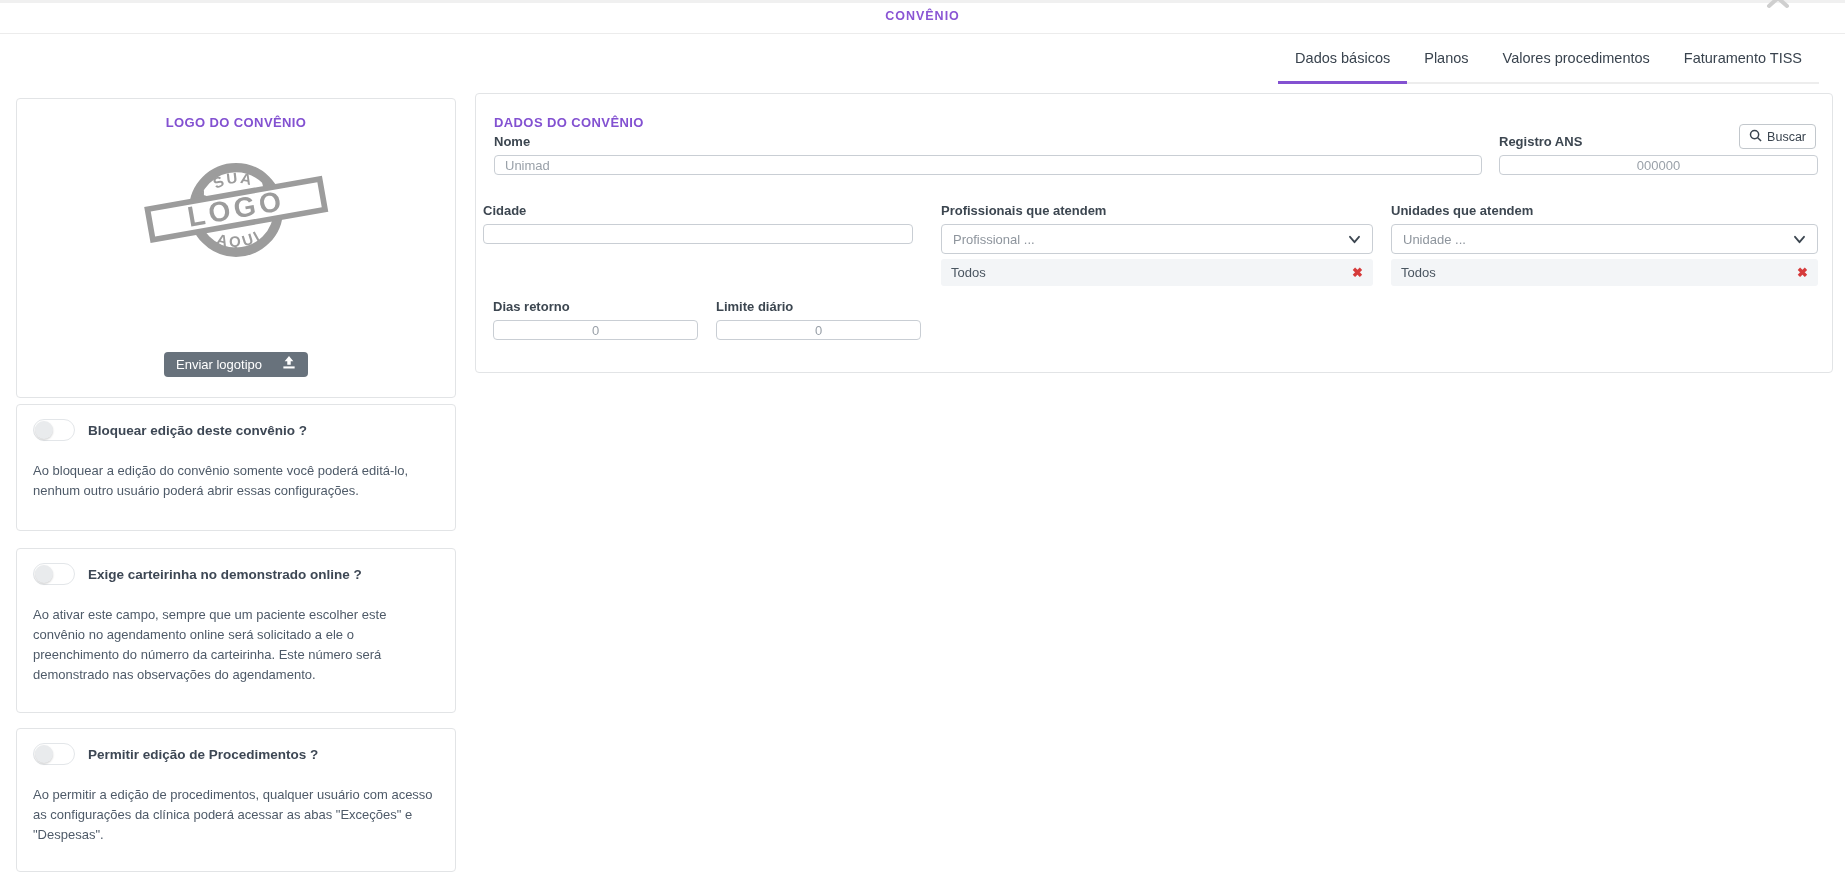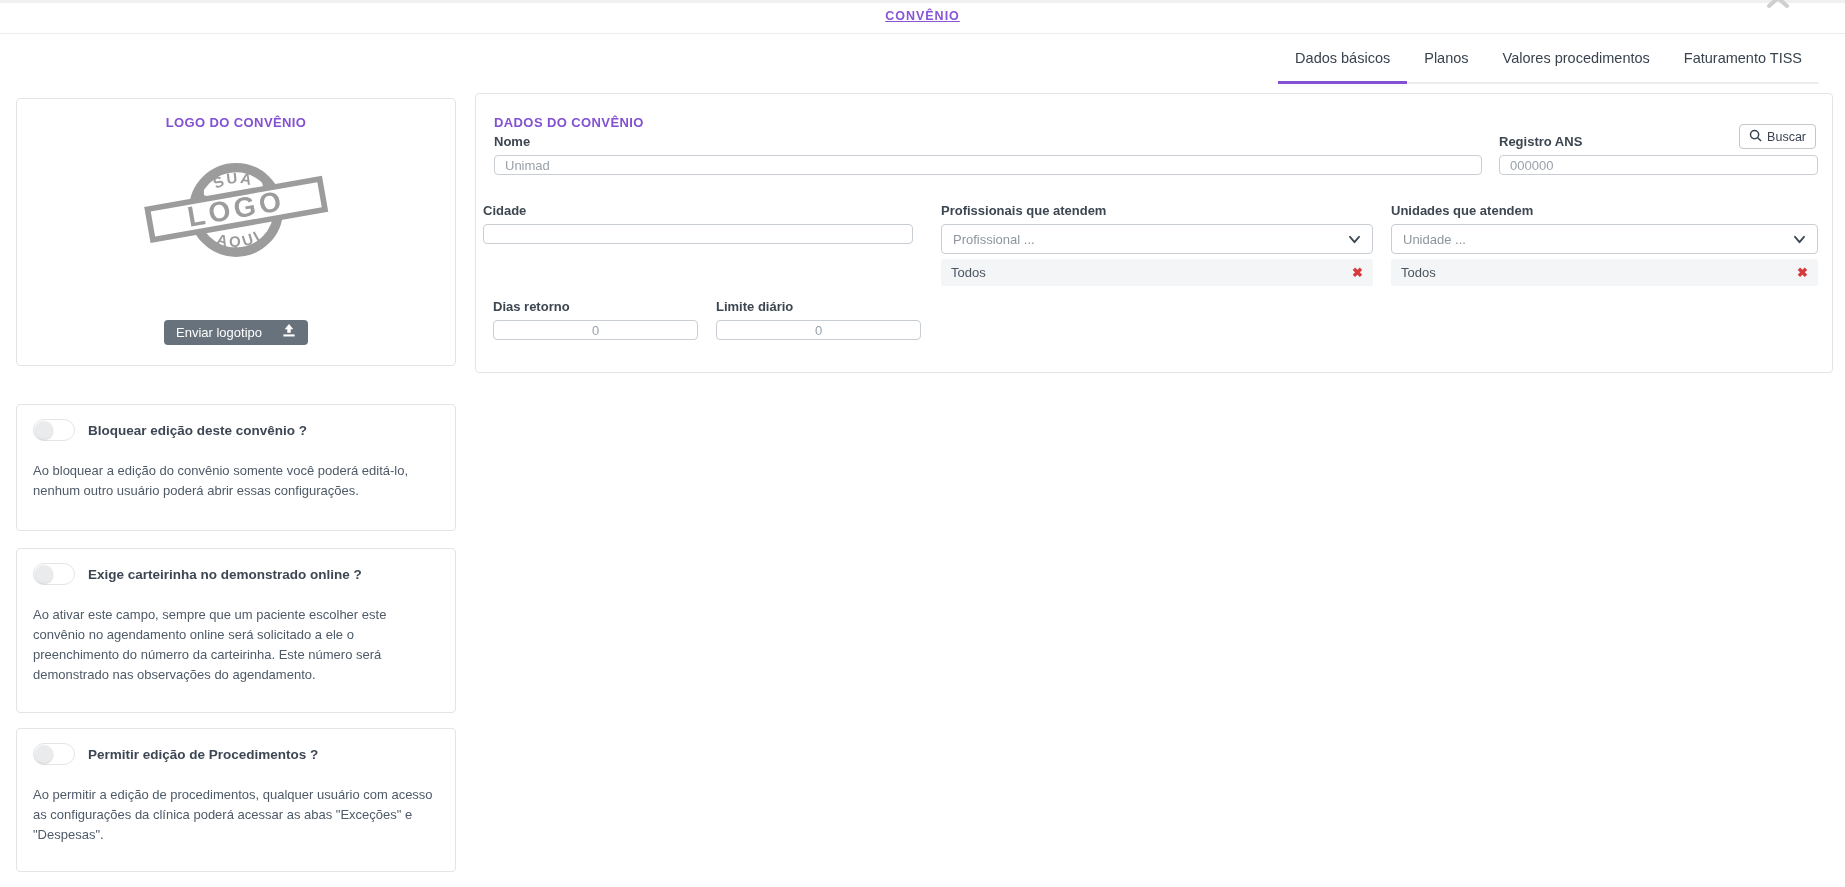--- a/index.html
+++ b/index.html
@@ -5,34 +5,34 @@
   html,body { margin:0; padding:0; background:#fff; }
   .screen {
     position:relative; width:1845px; height:887px; background:#ffffff;
     font-family:"Liberation Sans", sans-serif; overflow:hidden; color:#3c4650;
   }
   
   .topbar { position:absolute; top:0; left:0; right:0; height:30px;
     border-top:3px solid #f0f0f0; border-bottom:1px solid #ececec; background:#fff; }
   .page-title { position:absolute; top:0; left:0; width:100%; text-align:center;
     margin:0; font-size:12.5px; line-height:27px; font-weight:700;
-    letter-spacing:1px; color:#8a55d4;text-decoration:underline; }
+    letter-spacing:1px; color:#8a55d4; }
   .chev-up { position:absolute; right:54px; top:-6px; color:#cfcfcf; }
   
   .tabbar { position:absolute; top:31px; left:16px; right:0; height:53px;
     display:flex; justify-content:flex-end; padding-right:26px; }
   .tabs { display:flex; border-bottom:2px solid #ededed; }
   .tab { position:relative; padding:19px 17px 12px 17px; font-size:14.5px;
     color:#39434e; cursor:pointer; white-space:nowrap; }
   .tab.active::after { content:""; position:absolute; left:0; right:0; bottom:-2px;
     height:3px; background:#8351d1; }
   
   .card { position:absolute; background:#fff; border:1px solid #e2e4e6;
     border-radius:4px; box-sizing:border-box; }
-  .logo-card   { left:16px; top:98px;  width:440px; height:268px; }
+  .logo-card   { left:16px; top:98px;  width:440px; height:300px; }
   .toggle-card-1 { left:16px; top:404px; width:440px; height:127px; }
   .toggle-card-2 { left:16px; top:548px; width:440px; height:165px; }
   .toggle-card-3 { left:16px; top:728px; width:440px; height:144px; }
   .form-panel  { left:475px; top:93px; width:1358px; height:280px; }
   .section-title { margin:0; font-size:13px; font-weight:700; color:#8351d1;
     letter-spacing:.4px; }
   
   .logo-card .section-title { text-align:center; margin-top:16px; }
   .stamp { display:block; margin:14px auto 0 auto; }
   .upload-btn { position:absolute; bottom:20px; left:50%; transform:translateX(-50%);
@@ -52,21 +52,21 @@
     padding-right:4px; }
   
   .form-panel .section-title { position:absolute; left:18px; top:21px; }
   .fg { position:absolute; }
   .fg label { display:block; font-size:13px; font-weight:700; color:#3c4650;
     margin-bottom:6px; }
   .fg input { box-sizing:border-box; width:100%; height:20px;
     border:1px solid #c9ced4; border-radius:4px; padding:0 10px; font-size:13px;
     font-family:inherit; color:#4a5560; outline:none; background:#fff; }
   .fg input::placeholder { color:#9aa1a9; opacity:1; }
-  .fg input.center { text-align:left; }
+  .fg input.center { text-align:center; }
   .fg input.grayval { color:#9aa1a9; text-align:center; }
   .fg-nome     { left:18px;   top:40px;  width:988px; }
   .fg-registro { left:1023px; top:40px;  width:319px; }
   .fg-cidade   { left:7px;   top:109px; width:430px; }
   .fg-prof     { left:465px;  top:109px; width:432px; }
   .fg-unid     { left:915px;  top:109px; width:427px; }
   .fg-dias     { left:17px;   top:205px; width:205px; }
   .fg-limite   { left:240px;  top:205px; width:205px; }
   .buscar-btn { position:absolute; top:30px; right:16px; display:flex;
     align-items:center; gap:5px; height:25px; padding:0 9px;

